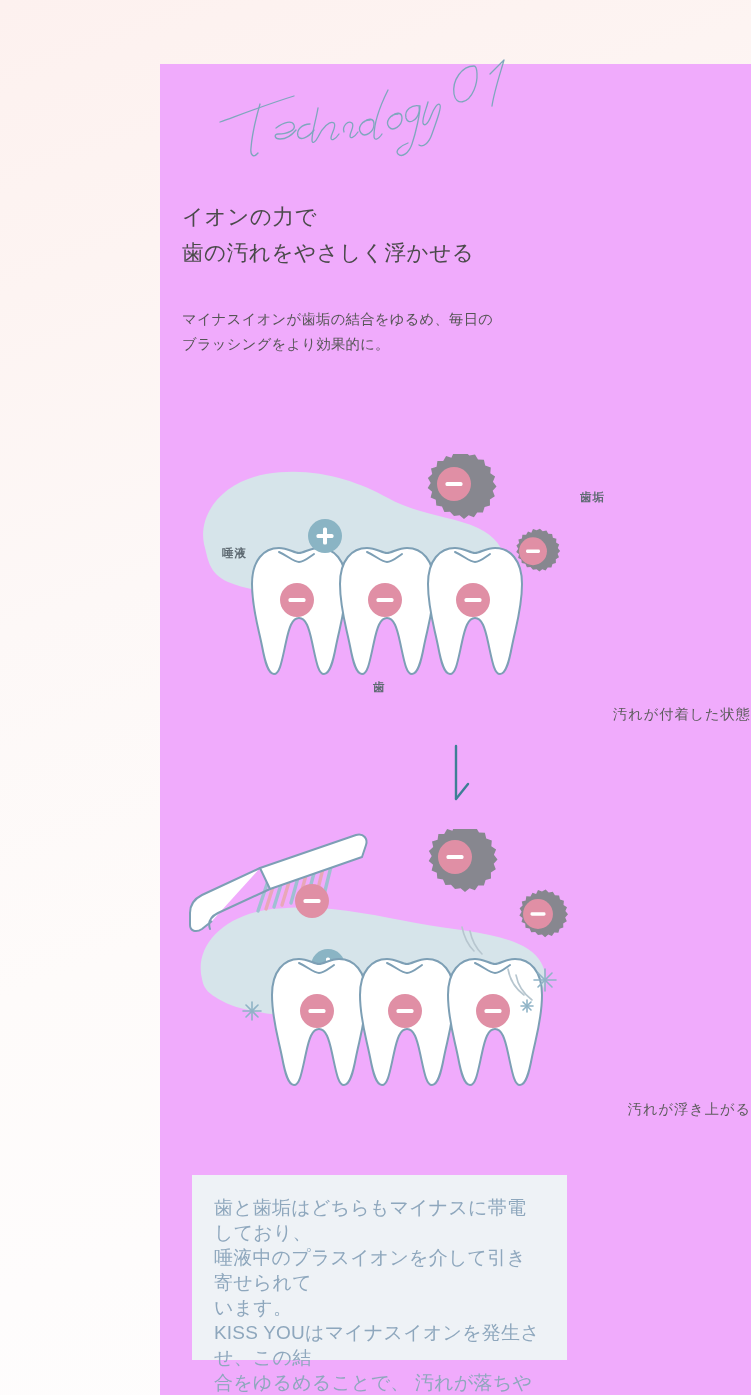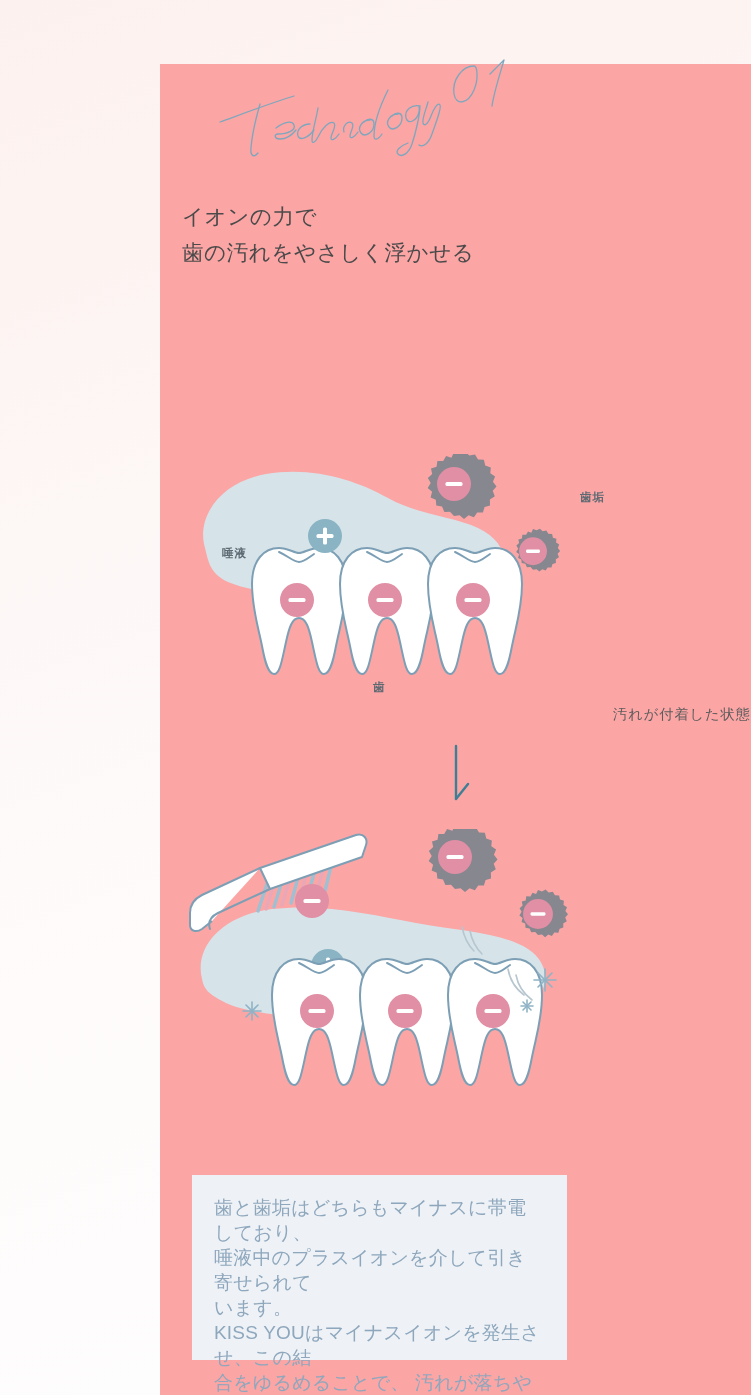--- a/index.html
+++ b/index.html
@@ -11,21 +11,21 @@
     overflow:hidden;
   }
   .page-bg{
     position:absolute; inset:0;
     background:
       linear-gradient(160deg,#fdf1ef 0%,#fdf4f2 18%,#fdf8f7 38%,#fefbfa 60%,#fefcfc 78%,#fdfdfd 100%);
   }
   .card{
     position:absolute;
     left:160px; top:64px; width:591px; height:1331px;
-    background:#fca5a5;
+    background:#f0abfc;
     overflow:visible;
   }
   
   .script-title{
     position:absolute;
     left:42px; top:-20px;
     width:320px; height:110px;
     pointer-events:none;
   }
   .script-title svg{ display:block; overflow:visible; }
@@ -125,20 +125,22 @@
 
         <path d="M272,22 C260,22 250,36 252,50 C254,62 266,60 272,46 C277,34 275,22 272,22"></path>
 
         <path d="M288,30 C294,24 300,18 302,16 C298,30 292,48 290,62"></path>
       </g>
     </svg>
   </div>
 
   <div class="heading">イオンの力で
 歯の汚れをやさしく浮かせる</div>
+  <div class="lead">マイナスイオンが歯垢の結合をゆるめ、毎日の
+ブラッシングをより効果的に。</div>
 
   <div class="figure fig1">
     <svg width="591" height="240" viewBox="0 0 591 240">
       <defs>
         <g id="tooth1">
           <path d="M4,38 C4,14 16,2 31,2 C40,2 46,7 51,7 C56,7 62,2 71,2 C86,2 98,14 98,38
                    C98,62 92,80 88,100 C85,116 82,128 76,128 C70,128 68,114 64,96
                    C61,82 58,72 51,72 C44,72 41,82 38,96 C34,114 32,128 26,128
                    C20,128 17,116 14,100 C10,80 4,62 4,38 Z" fill="#ffffff" stroke="#7d9fb5" stroke-width="2" stroke-linejoin="round"></path>
           <path d="M31,6 C40,10 46,16 51,16 C56,16 60,12 66,8" fill="none" stroke="#7d9fb5" stroke-width="2" stroke-linecap="round"></path>
@@ -314,20 +316,21 @@
         <g transform="translate(92,182)">
           <line x1="0" y1="-9" x2="0" y2="9"></line>
             <line x1="-9" y1="0" x2="9" y2="0"></line>
           <line x1="-6" y1="-6" x2="6" y2="6"></line>
             <line x1="-6" y1="6" x2="6" y2="-6"></line>
         </g>
       </g>
     </svg>
   </div>
 
+  <div class="caption cap2">汚れが浮き上がる</div>
 
   <div class="info-panel">
     <div class="info-text">歯と歯垢はどちらもマイナスに帯電しており、
 唾液中のプラスイオンを介して引き寄せられて
 います。
 KISS YOUはマイナスイオンを発生させ、この結
 合をゆるめることで、 汚れが落ちやすい状態へ
 導きます。</div>
   </div>
 

